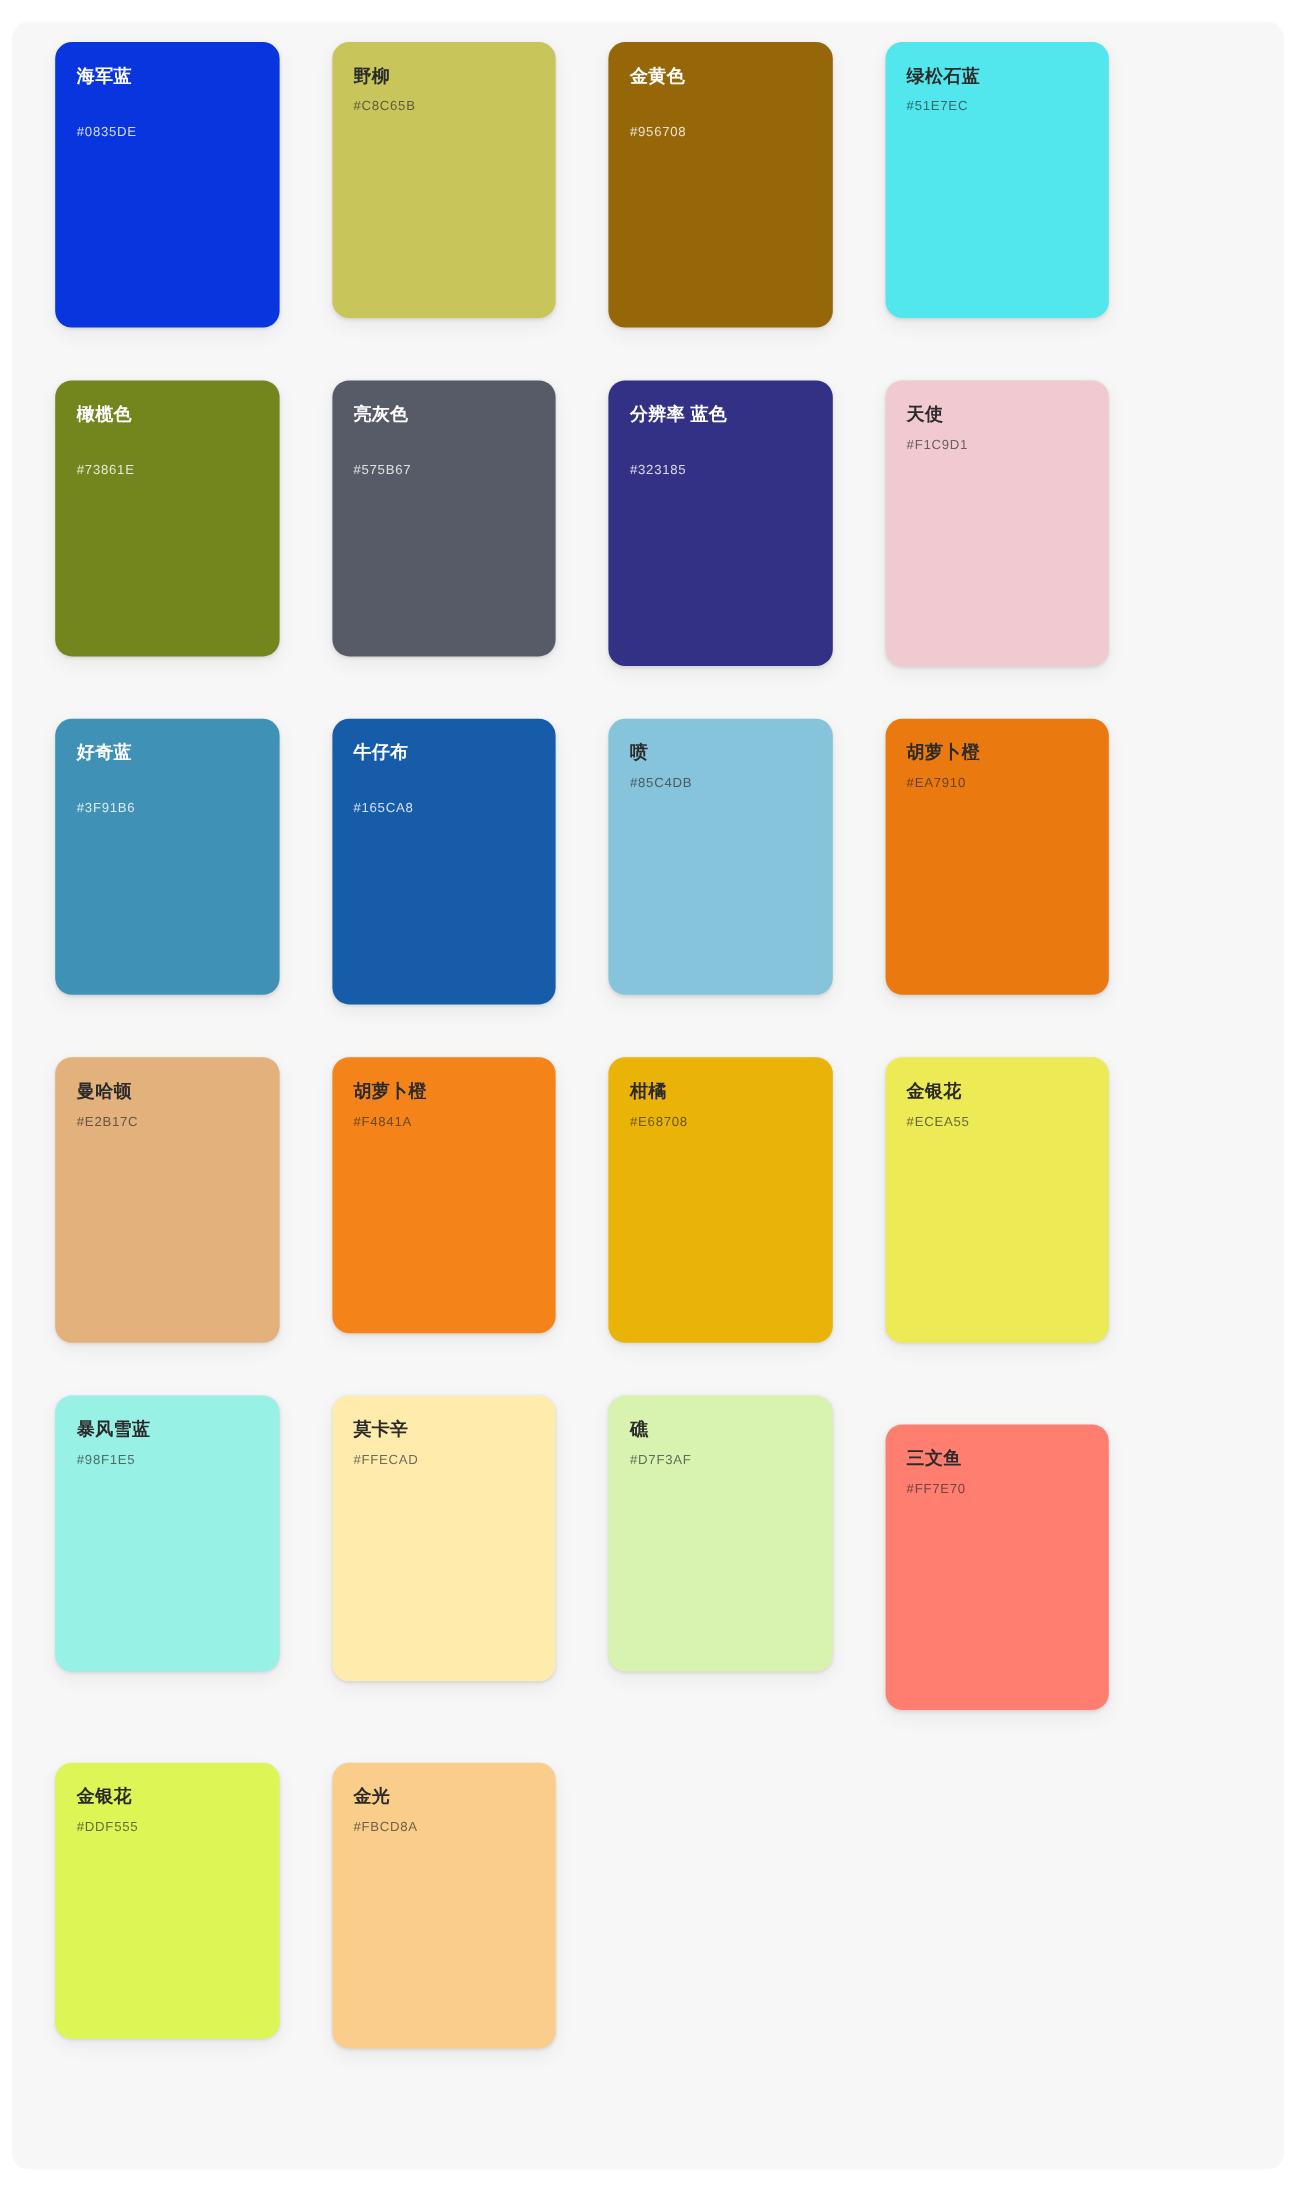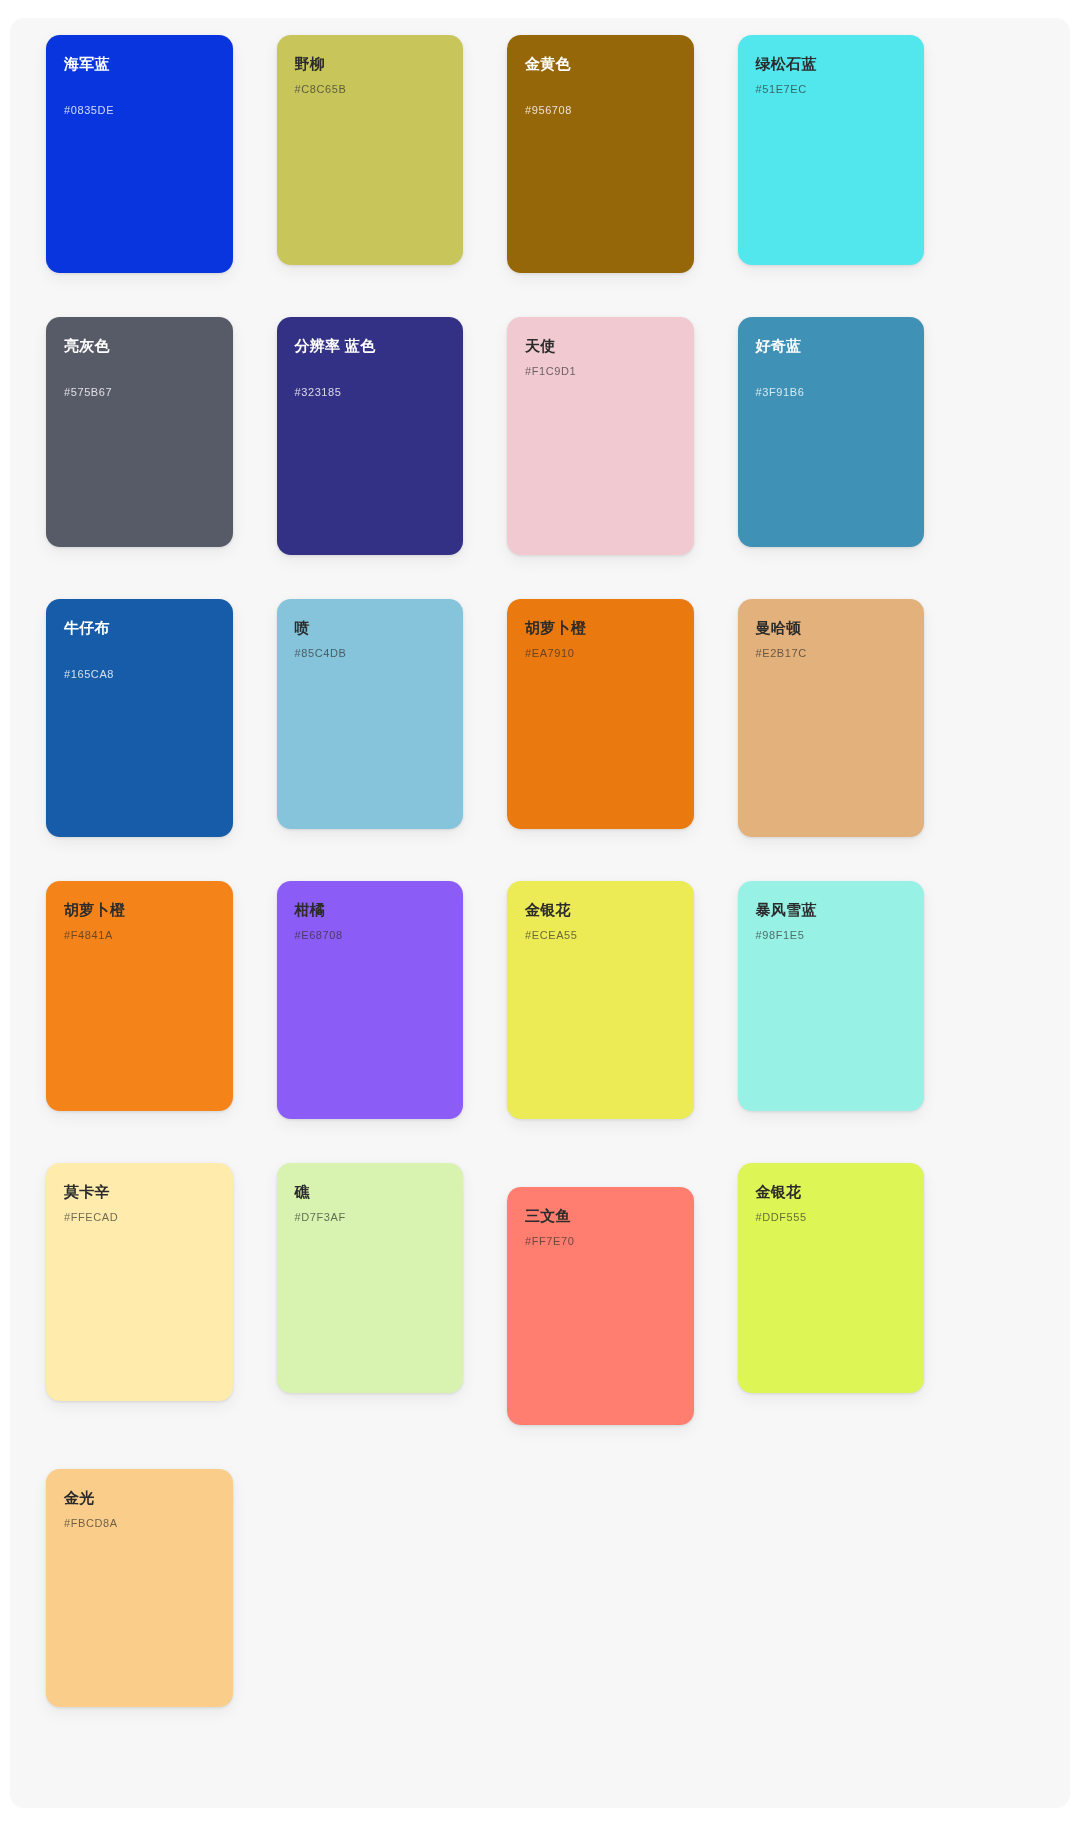--- a/index.html
+++ b/index.html
@@ -99,20 +99,24 @@
         <div class="swatch-hex">#C8C65B</div>
       </div>
       <div class="swatch-card on-dark tall" style="background: rgb(149, 103, 8);">
         <div class="swatch-name">金黄色</div>
         <div class="swatch-hex">#956708</div>
       </div>
       <div class="swatch-card on-light short" style="background: rgb(81, 231, 236);">
         <div class="swatch-name">绿松石蓝</div>
         <div class="swatch-hex">#51E7EC</div>
       </div>
+      <div class="swatch-card on-dark short" style="background: rgb(115, 134, 30);">
+        <div class="swatch-name">橄榄色</div>
+        <div class="swatch-hex">#73861E</div>
+      </div>
       <div class="swatch-card on-dark short" style="background: rgb(87, 91, 103);">
         <div class="swatch-name">亮灰色</div>
         <div class="swatch-hex">#575B67</div>
       </div>
       <div class="swatch-card on-dark tall" style="background: rgb(50, 49, 133);">
         <div class="swatch-name">分辨率 蓝色</div>
         <div class="swatch-hex">#323185</div>
       </div>
       <div class="swatch-card on-light tall" style="background: rgb(241, 201, 209);">
         <div class="swatch-name">天使</div>
@@ -135,21 +139,21 @@
         <div class="swatch-hex">#EA7910</div>
       </div>
       <div class="swatch-card on-light tall" style="background: rgb(226, 177, 124);">
         <div class="swatch-name">曼哈顿</div>
         <div class="swatch-hex">#E2B17C</div>
       </div>
       <div class="swatch-card on-light short" style="background: rgb(244, 132, 26);">
         <div class="swatch-name">胡萝卜橙</div>
         <div class="swatch-hex">#F4841A</div>
       </div>
-      <div class="swatch-card on-light tall" style="background: #8b5cf6;">
+      <div class="swatch-card on-light tall" style="background: #eab308;">
         <div class="swatch-name">柑橘</div>
         <div class="swatch-hex">#E68708</div>
       </div>
       <div class="swatch-card on-light tall" style="background: rgb(236, 234, 85);">
         <div class="swatch-name">金银花</div>
         <div class="swatch-hex">#ECEA55</div>
       </div>
       <div class="swatch-card on-light short" style="background: rgb(152, 241, 229);">
         <div class="swatch-name">暴风雪蓝</div>
         <div class="swatch-hex">#98F1E5</div>

